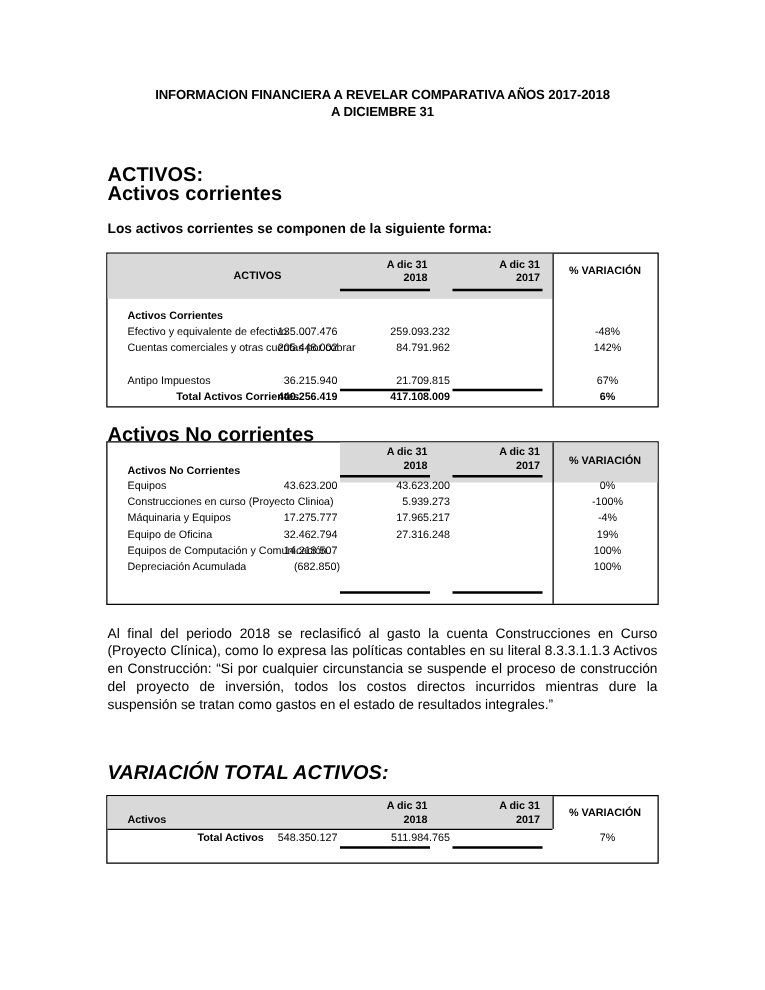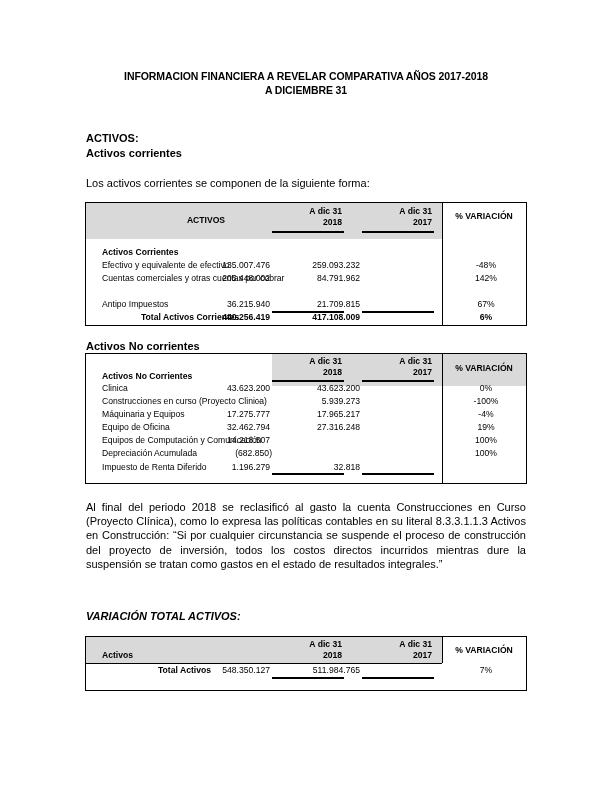--- a/index.html
+++ b/index.html
@@ -1,21 +1,21 @@
 <!DOCTYPE html>
 <html><head>
 <meta charset="utf-8">
 <style>
   html, body { margin: 0; padding: 0; background: #ffffff; }
   body { width: 612px; height: 792px; position: relative; overflow: hidden;
          font-family: "Liberation Sans", sans-serif; color: #000; }
   .abs { position: absolute; }
   .title { left: 0; width: 612px; text-align: center; font-weight: bold; font-size: 10.5px; letter-spacing: -0.1px; }
-  .h-bold { font-weight: bold; font-size: 11px; left: 86px; }
-  .para { left: 86px; font-size: 11px; }
+  .h-bold { font-weight: bold; font-size: 16px; left: 86px; }
+  .para { left: 86px; font-size: 11px; font-weight: bold; }
   .justify { left: 86px; width: 440px; font-size: 11px; line-height: 14.2px; text-align: justify; }
 
   .tbl { position: absolute; left: 85px; width: 442px; border: 1.5px solid #000; box-sizing: border-box; font-size: 8.6px; }
   .row { position: absolute; left: 0; width: 100%; height: 11.5px; }
   .c-label { position: absolute; left: 16px; white-space: nowrap; }
   .c-a { position: absolute; right: 256px; text-align: right; white-space: nowrap; }
   .c-b { position: absolute; right: 166px; text-align: right; white-space: nowrap; }
   .c-v { position: absolute; left: 358px; width: 84px; text-align: center; white-space: nowrap; }
   .hdr-band { position: absolute; left: 0; top: 0; height: 36px; background: #d9d9d9; }
   .vsep { position: absolute; left: 356px; top: 0; bottom: 0; width: 1px; background: #000; }
@@ -96,21 +96,21 @@
   <div class="uline u-a" style="top:26px;"></div>
   <div class="hdr-col" style="left:276px; width:70px; top:2px;">
     <div>A dic 31</div>
     <div>2017</div>
   </div>
   <div class="uline u-b" style="top:26px;"></div>
   <div class="hdr-var" style="top:9px;">% VARIACIÓN</div>
   <div class="vsep"></div>
 
   <div class="row" style="top:29px;">
-    <span class="c-label">Clinica</span>
+    <span class="c-label">Equipos</span>
     <span class="c-a">43.623.200</span>
     <span class="c-b">43.623.200</span>
     <span class="c-v">0%</span>
   </div>
   <div class="row" style="top:42px;">
     <span class="c-label">Construcciones en curso (Proyecto Clinica)</span>
     <span class="c-a" style="right:266px;">-</span>
     <span class="c-b">5.939.273</span>
     <span class="c-v">-100%</span>
   </div>
@@ -131,26 +131,20 @@
     <span class="c-a">14.218.507</span>
     <span class="c-b"></span>
     <span class="c-v">100%</span>
   </div>
   <div class="row" style="top:94px;">
     <span class="c-label">Depreciación Acumulada</span>
     <span class="c-a" style="right:254px;">(682.850)</span>
     <span class="c-b"></span>
     <span class="c-v">100%</span>
   </div>
-  <div class="row" style="top:108px;">
-    <span class="c-label">Impuesto de Renta Diferido</span>
-    <span class="c-a">1.196.279</span>
-    <span class="c-b">32.818</span>
-    <span class="c-v"></span>
-  </div>
   <div class="uline u-a" style="top:119px;"></div>
   <div class="uline u-b" style="top:119px;"></div>
 </div>
 
 <div class="abs justify" style="top:500px;">Al final del periodo 2018 se reclasificó al gasto la cuenta Construcciones en Curso (Proyecto Clínica), como lo expresa las políticas contables en su literal 8.3.3.1.1.3 Activos en Construcción: “Si por cualquier circunstancia se suspende el proceso de construcción del proyecto de inversión, todos los costos directos incurridos mientras dure la suspensión se tratan como gastos en el estado de resultados integrales.”</div>
 
 <div class="abs h-bold" style="top:610px;font-style:italic;">VARIACIÓN TOTAL ACTIVOS:</div>
 
 <div class="tbl" style="top:636px; height:55px;">
   <div class="hdr-band" style="width:356px; height:26px;"></div>

